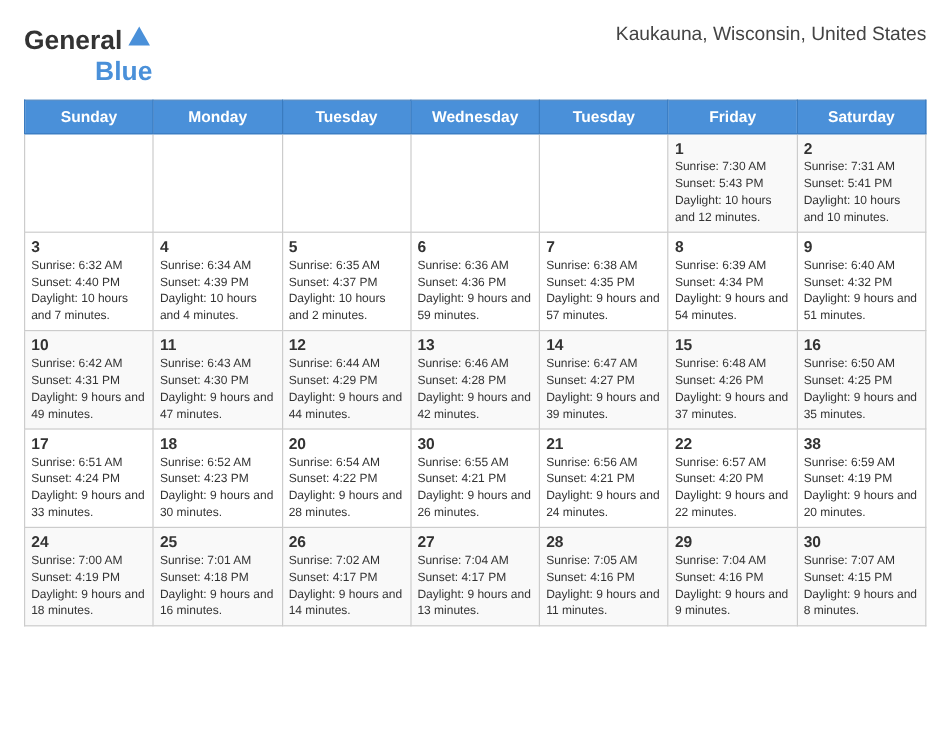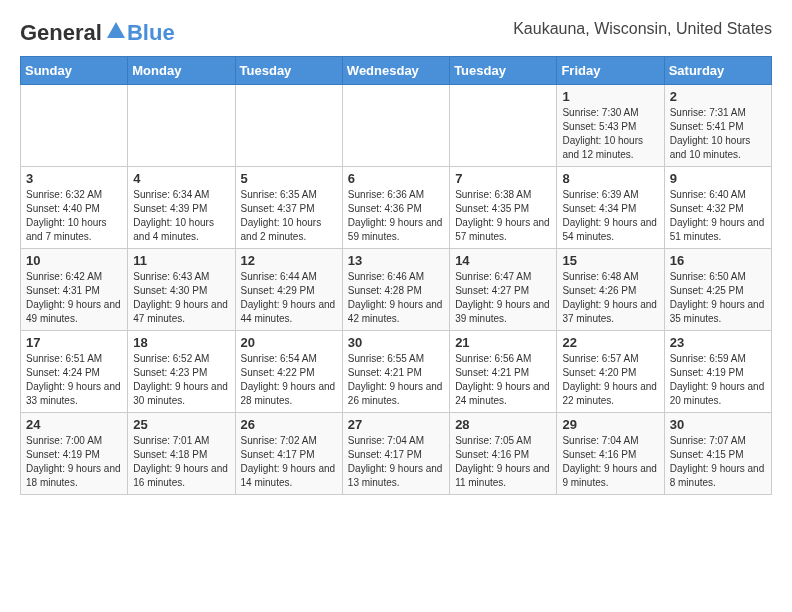--- a/index.html
+++ b/index.html
@@ -11,21 +11,21 @@
       padding: 20px;
     }
     .header {
       display: flex;
       justify-content: space-between;
       align-items: flex-start;
       margin-bottom: 10px;
     }
     .logo {
       display: flex;
-      flex-direction: row;
+      flex-direction: column;
       align-items: flex-end;
     }
     .logo-row {
       display: flex;
       align-items: center;
     }
     .title-block {
       text-align: right;
     }
     .title-block h1 {
@@ -41,21 +41,21 @@
     table {
       width: 100%;
       border-collapse: collapse;
     }
     thead tr {
       background-color: #4a90d9;
       color: white;
     }
     thead th {
       padding: 6px 4px;
-      text-align: left;
+      text-align: center;
       font-size: 13px;
       font-weight: bold;
       border: 1px solid #3a7bbf;
       margin-top: 32px;
     }
     tbody tr {
       vertical-align: top;
     }
     tbody td {
       border: 1px solid #ccc;
@@ -256,21 +256,21 @@
 Sunset: 4:21 PM
 Daylight: 9 hours and 24 minutes.</div>
         </td>
         <td>
           <div class="day-num">22</div>
           <div class="day-info" style="white-space: pre-line;">Sunrise: 6:57 AM
 Sunset: 4:20 PM
 Daylight: 9 hours and 22 minutes.</div>
         </td>
         <td>
-          <div class="day-num">23</div>
+          <div class="day-num">38</div>
           <div class="day-info" style="white-space: pre-line;">Sunrise: 6:59 AM
 Sunset: 4:19 PM
 Daylight: 9 hours and 20 minutes.</div>
         </td>
       </tr>
       <tr>
         <td>
           <div class="day-num">24</div>
           <div class="day-info" style="white-space: pre-line;">Sunrise: 7:00 AM
 Sunset: 4:19 PM

